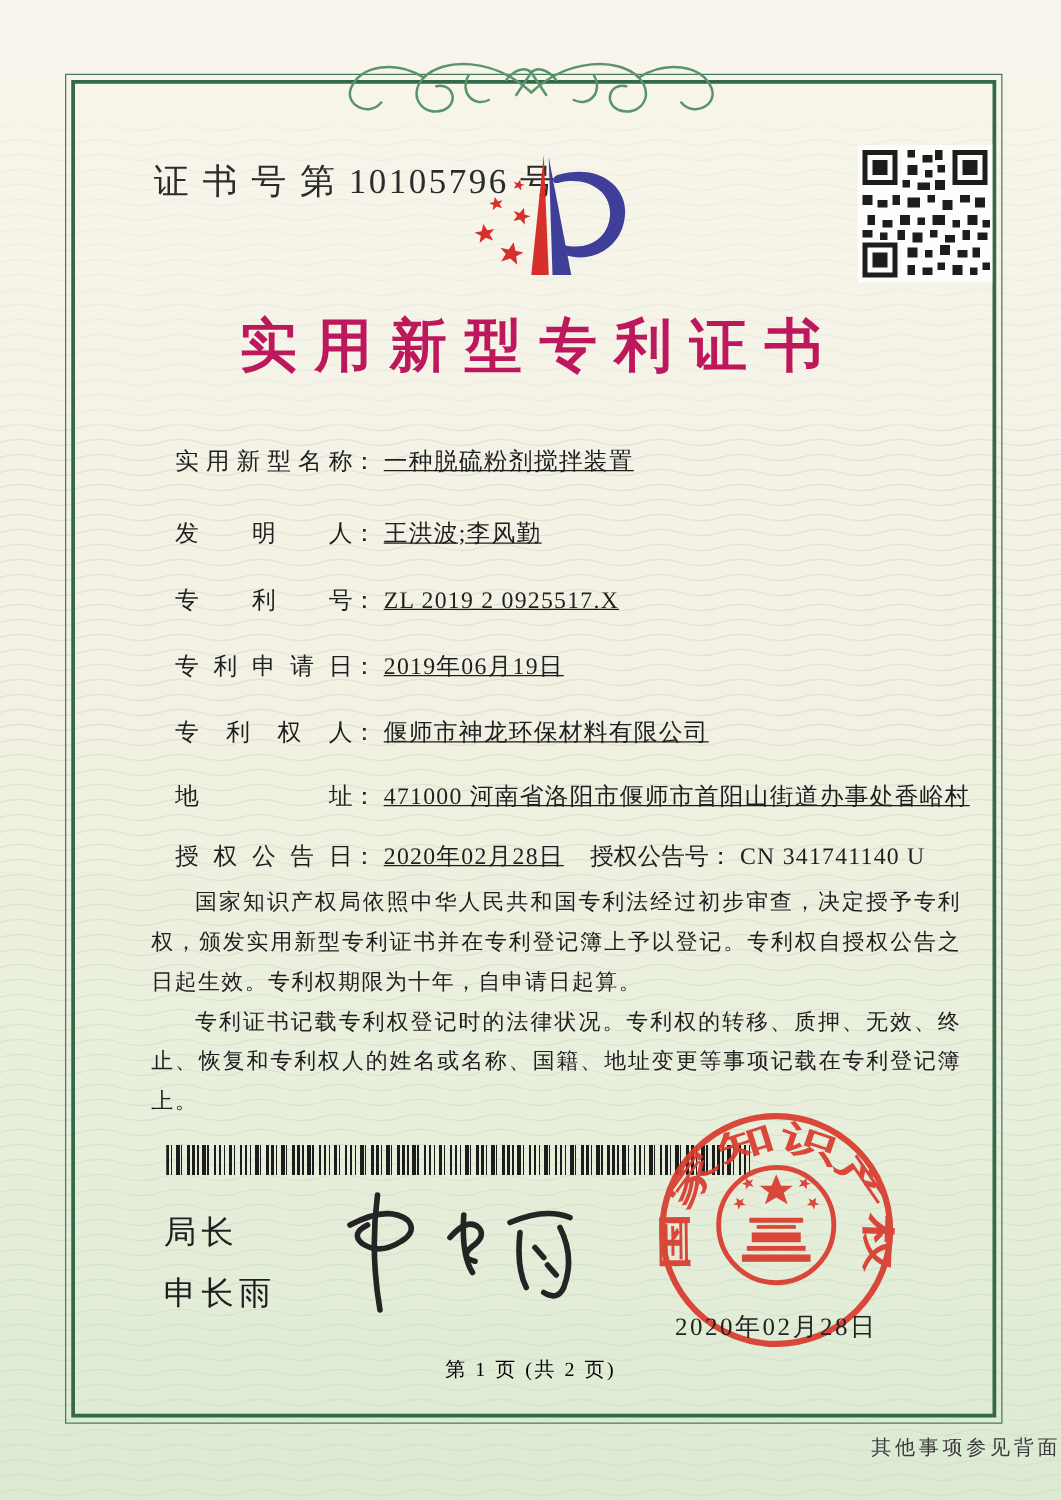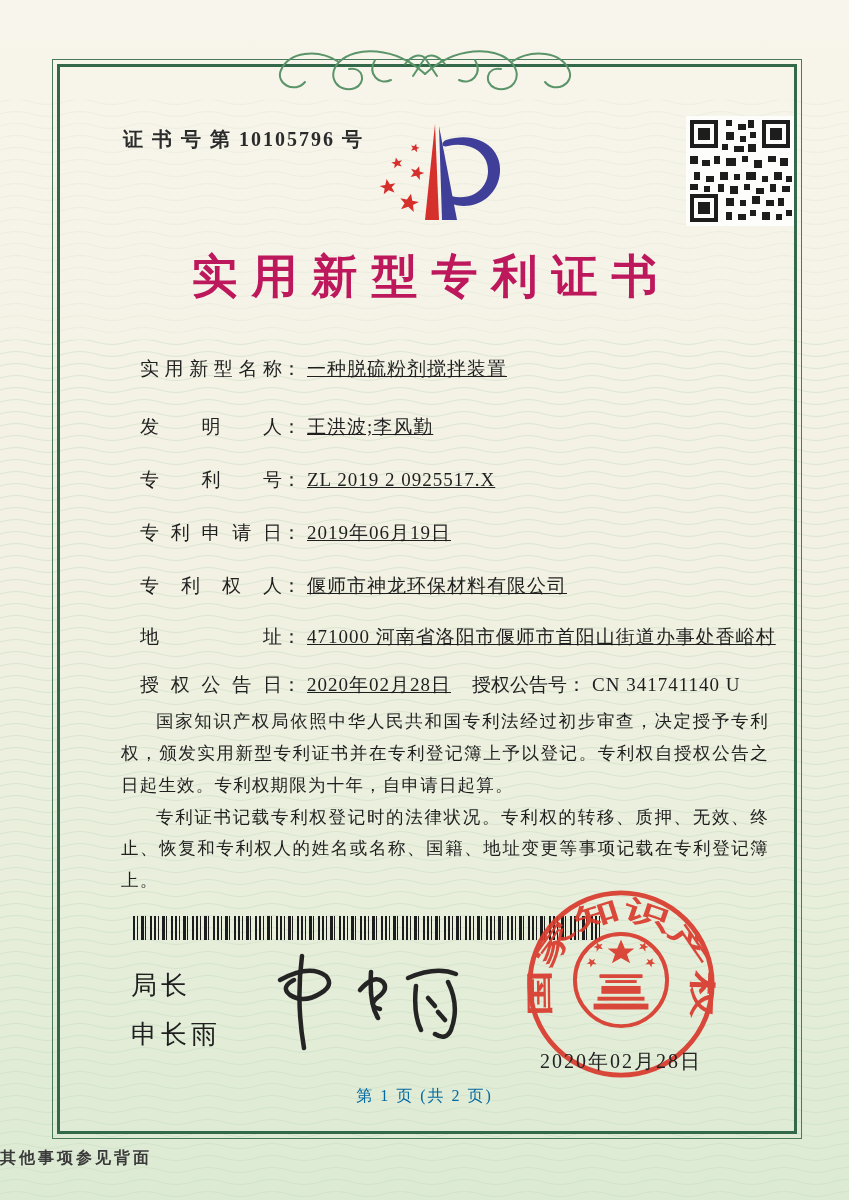--- a/index.html
+++ b/index.html
@@ -11,21 +11,21 @@
   }
   .bg{position:absolute;left:0;top:0;z-index:0;}
   .frame{
     position:absolute;left:57px;top:64px;right:52px;bottom:66px;
     border:3px solid #33684a;outline:1px solid #4a7a5c;outline-offset:4px;
     z-index:1;pointer-events:none;
   }
   .ornament{position:absolute;left:50%;transform:translateX(-50%);top:34px;z-index:2;}
   .cert-no{
     position:absolute;left:123px;top:126px;z-index:3;
-    font-size:20px;letter-spacing:2px;color:#2b2b2b;font-weight:bold;
+    font-size:28px;letter-spacing:2px;color:#2b2b2b;
   }
   .logo{position:absolute;left:358px;top:110px;z-index:3;}
   .qr{position:absolute;left:686px;top:116px;z-index:3;}
   .title{
     position:absolute;left:0;right:0;top:246px;z-index:3;
     text-align:center;font-size:46px;font-weight:bold;
     letter-spacing:14px;text-indent:14px;color:#be185d;
   }
   .row{position:absolute;left:140px;width:660px;z-index:3;font-size:19px;white-space:nowrap;text-decoration:underline;}
   .flabel{display:inline-block;width:142px;text-align:justify;text-align-last:justify;}
@@ -47,22 +47,22 @@
       #1c1c1c 17px 19px,rgba(0,0,0,0) 19px 21px);
   }
   .seal{position:absolute;left:523px;top:886px;z-index:4;opacity:.92;}
   .seal-date{
     position:absolute;left:523px;top:1048px;width:196px;z-index:5;
     text-align:center;font-size:20px;letter-spacing:2px;color:#222;
   }
   .sig-block{position:absolute;left:131px;top:968px;z-index:3;font-size:26px;letter-spacing:4px;}
   .sig-block div{margin-bottom:14px;}
   .signature{position:absolute;left:240px;top:938px;z-index:3;}
-  .page-info{position:absolute;left:0;right:0;top:1086px;z-index:3;text-align:center;font-size:16px;letter-spacing:2px;color:#0369a1;}
-  .back-note{position:absolute;left:0;right:0;top:1148px;z-index:3;text-align:left;font-size:16px;letter-spacing:3px;color:#3a3a3a;font-weight:bold;}
+  .page-info{position:absolute;left:0;right:0;top:1086px;z-index:3;text-align:center;font-size:16px;letter-spacing:2px;color:#000000;}
+  .back-note{position:absolute;left:0;right:0;top:1148px;z-index:3;text-align:right;font-size:16px;letter-spacing:3px;color:#3a3a3a;}
 </style>
 </head>
 <body>
 
 <div class="page">
 
   <svg class="bg" width="849" height="1200" aria-hidden="true">
     <defs>
       <linearGradient id="paper" x1="0" y1="0" x2="0" y2="1">
         <stop offset="0" stop-color="#f8f5ec"></stop>

